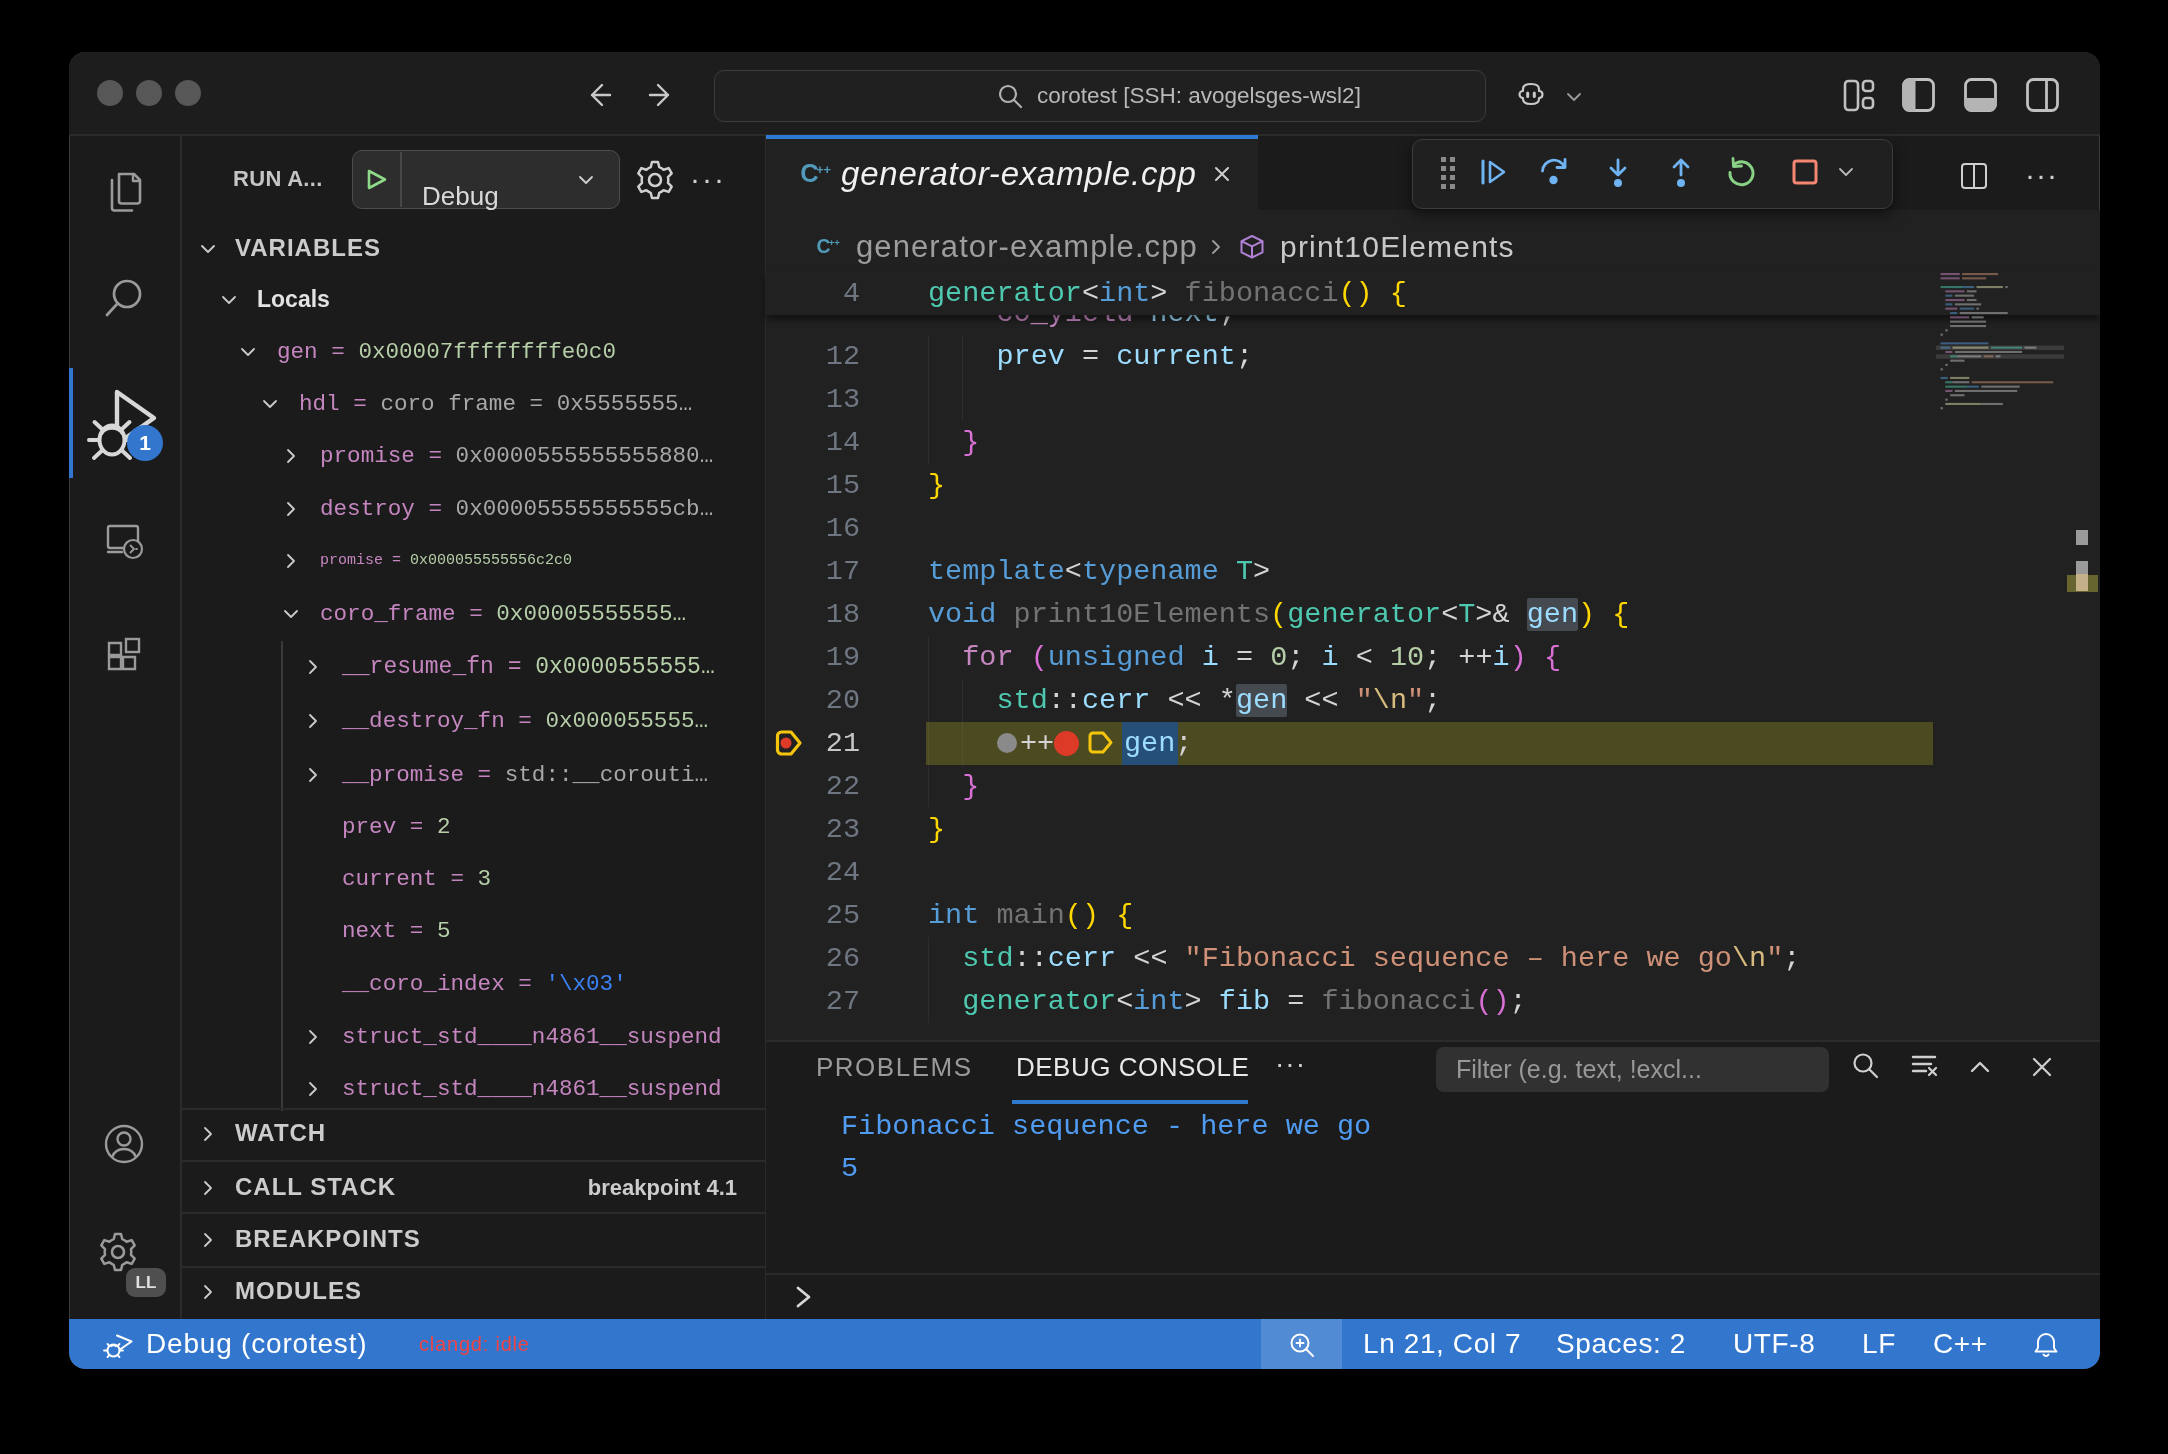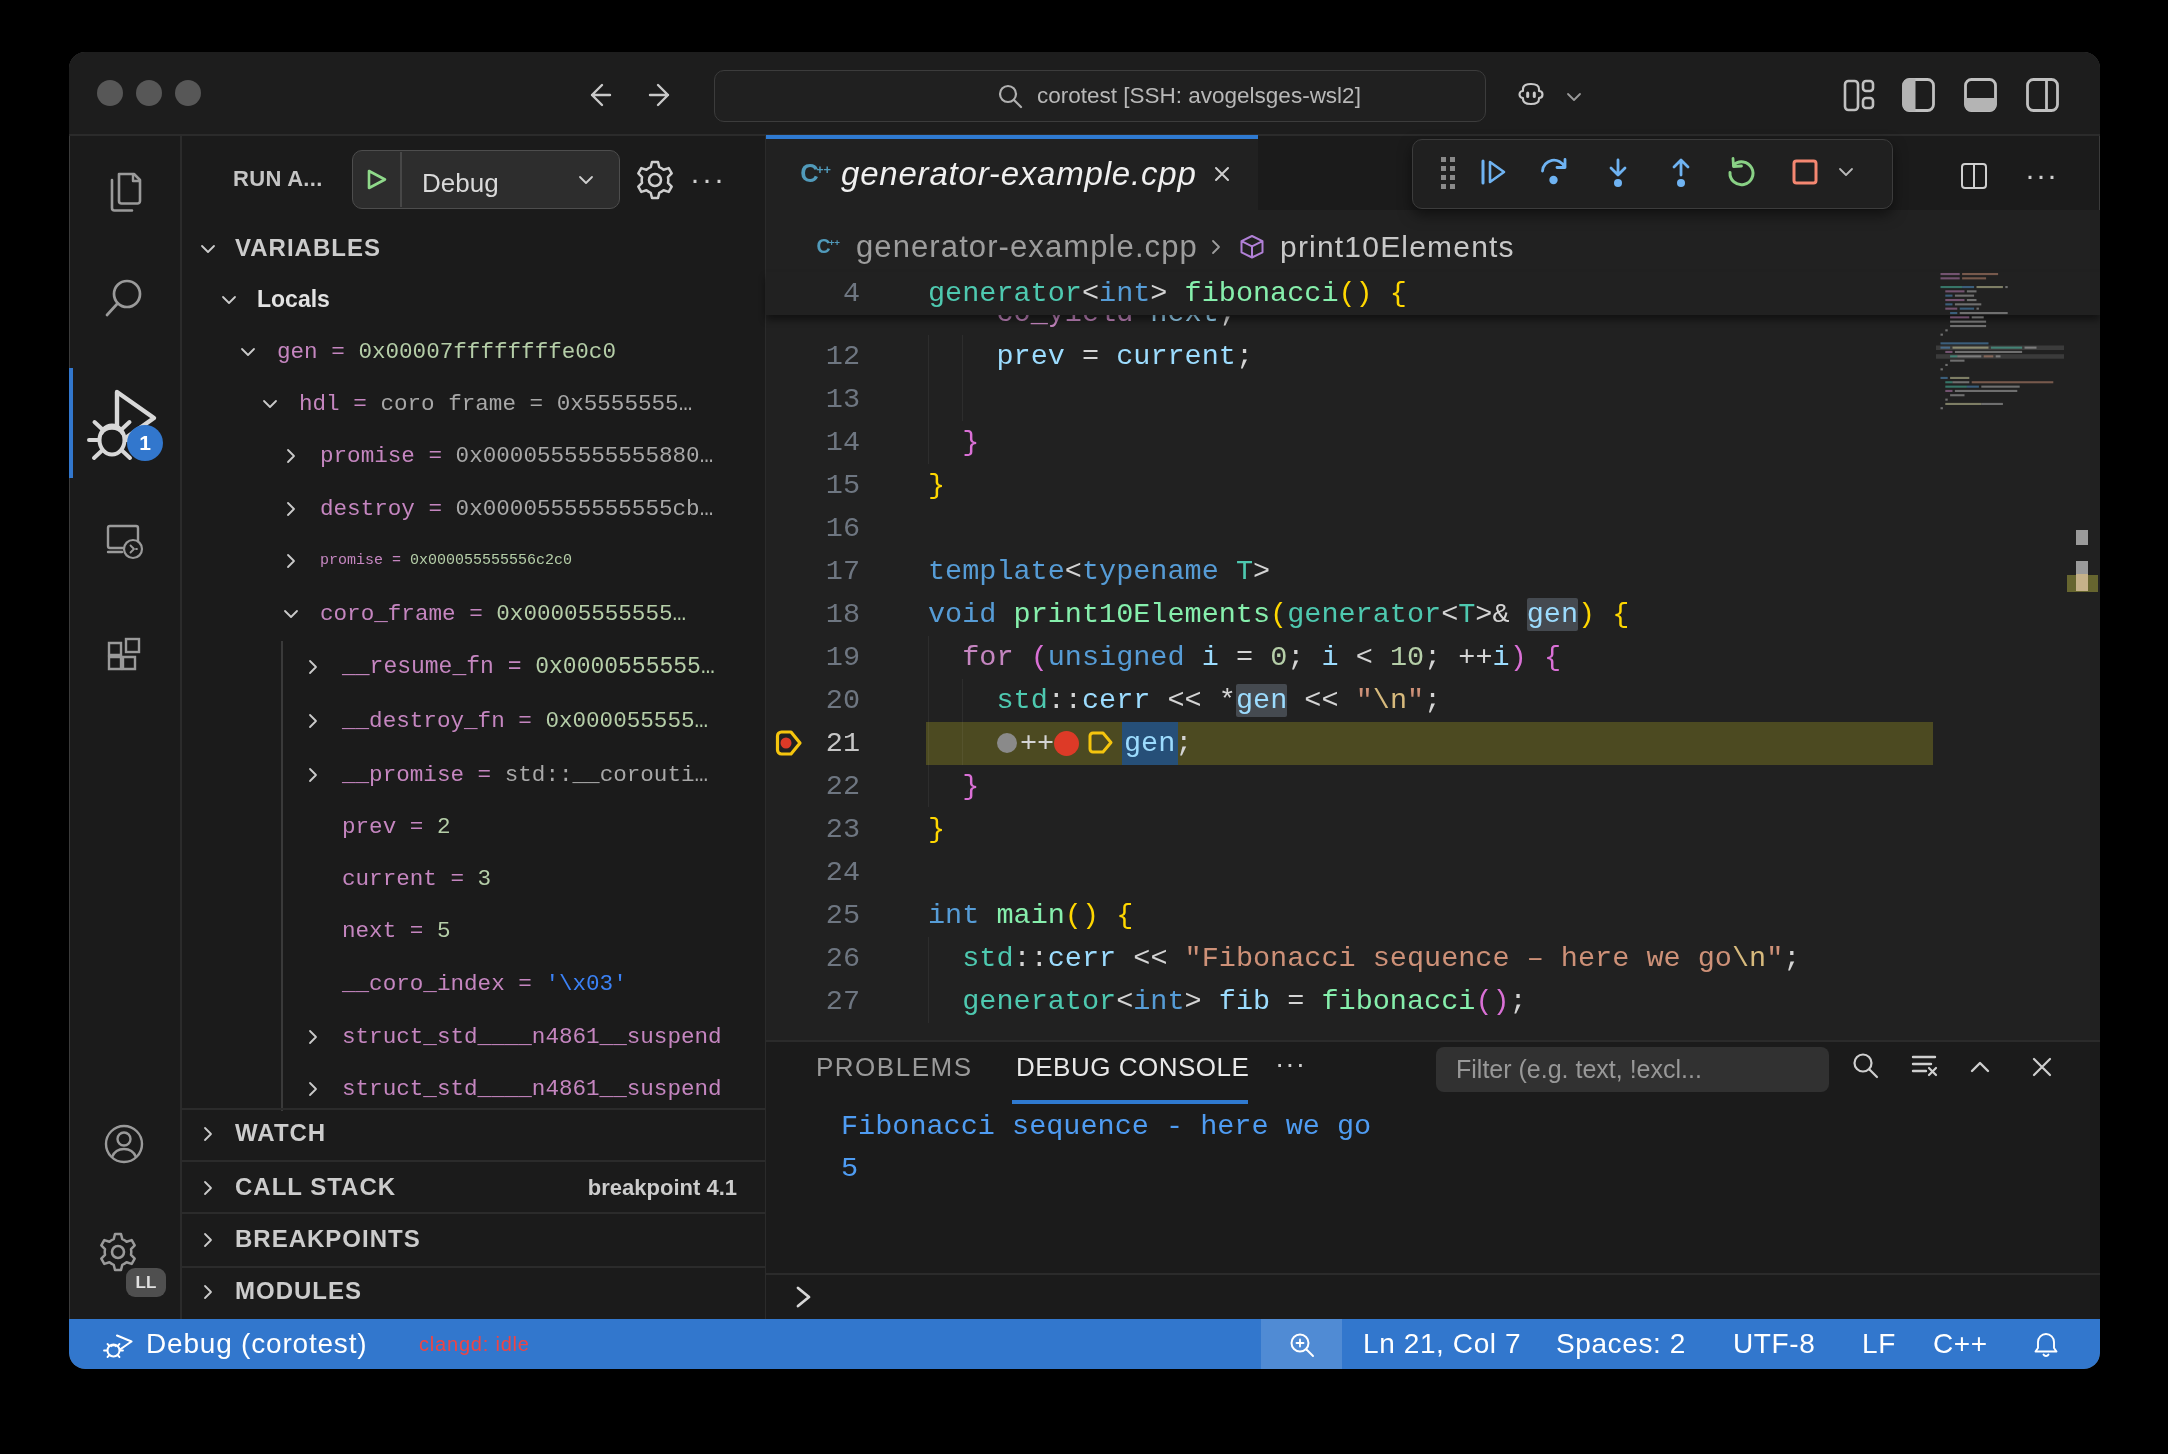--- a/index.html
+++ b/index.html
@@ -2,21 +2,21 @@
 <html><head><meta charset="utf-8"><style>
 
 *{margin:0;padding:0;box-sizing:border-box}
 html,body{width:2168px;height:1454px;background:#000;overflow:hidden}
 .abs{position:absolute}
 #stage{position:relative;width:2168px;height:1454px;background:#000;font-family:"Liberation Sans",sans-serif}
 #win{position:absolute;left:69px;top:52px;width:2031px;height:1317px;background:#1b1b1b;border-radius:16px;
      box-shadow:inset 0 0 0 1px rgba(255,255,255,0.14);overflow:hidden}
 #winin{position:absolute;left:-69px;top:-52px;width:2168px;height:1454px}
 .row{position:absolute;white-space:pre;font-family:"Liberation Mono",monospace}
-.k{color:#569cd6}.kc{color:#c586c0}.t{color:#4ec9b0}.fn{color:#86efac}.v{color:#9cdcfe}
+.k{color:#569cd6}.kc{color:#c586c0}.t{color:#4ec9b0}.fn{color:#737373}.v{color:#9cdcfe}
 .n{color:#b5cea8}.s{color:#ce9178}.se{color:#d7ba7d}.p{color:#d4d4d4}.b1{color:#ffd700}.b2{color:#da70d6}
 .hl{background:#454a50;border-radius:2px}
 .tname{color:#c586c0}.tval{color:#b5cea8}.tgray{color:#a8a8a8}.torange{color:#3b82f6}
 .sechead{position:absolute;font-weight:bold;color:#cccccc;font-size:24px;letter-spacing:1px}
 .ln{position:absolute;width:80px;text-align:right;font-family:"Liberation Mono",monospace;color:#6e7681;font-size:28.5px;line-height:43px}
 
 </style></head><body>
 <div id="stage">
     <div id="win">
       <div id="winin">
@@ -102,21 +102,21 @@
             <circle cx="23" cy="23" r="6" stroke="#9a9a9a" stroke-width="2.6"></circle>
 <path d="M20 4 L26 4 L27.3 9.2 A 14.5 14.5 0 0 1 31.6 11.7 L36.7 10.1 L39.7 15.3 L36 19.1 A 14.5 14.5 0 0 1 36 24.9 L39.7 28.7 L36.7 33.9 L31.6 32.3 A 14.5 14.5 0 0 1 27.3 34.8 L26 40 L20 40 L18.7 34.8 A 14.5 14.5 0 0 1 14.4 32.3 L9.3 33.9 L6.3 28.7 L10 24.9 A 14.5 14.5 0 0 1 10 19.1 L6.3 15.3 L9.3 10.1 L14.4 11.7 A 14.5 14.5 0 0 1 18.7 9.2 Z" stroke="#9a9a9a" stroke-width="2.5" stroke-linejoin="round" fill="none" transform="translate(0,1)"></path>
           </svg></div>
 <div class="abs" style="left:126px;top:1268px;width:40px;height:29px;border-radius:9px;background:#4f4f4f;color:#e0e0e0;font-size:17px;font-weight:bold;text-align:center;line-height:29px">LL</div>
 <div class="abs" style="left:233px;top:163px;height:32px;line-height:32px;color:#c5c5c5;font-size:22px;font-weight:bold;letter-spacing:0.3px">RUN A...</div>
 <div class="abs" style="left:352px;top:150px;width:268px;height:59px;background:#2d2d2d;border:1.5px solid #4d4d4d;border-radius:10px"></div>
 <div class="abs" style="left:400px;top:152px;width:2px;height:55px;background:#474747"></div>
 <div class="abs" style="left:363px;top:167px"><svg style="" width="26" height="26" viewBox="0 0 26 26" fill="none">
             <path d="M6 4 L22 12.5 L6 21 Z" stroke="#8fd98a" stroke-width="2.6" stroke-linejoin="round" fill="none"></path>
           </svg></div>
-<div class="abs" style="left:422px;top:154px;height:59px;line-height:59px;color:#dadada;font-size:26px">Debug</div>
+<div class="abs" style="left:422px;top:167px;height:59px;line-height:59px;color:#dadada;font-size:26px">Debug</div>
 <div class="abs" style="left:576px;top:170px;width:20px;height:20px"><svg style="" width="20" height="20" viewBox="0 0 20 20" fill="none">
             <path d="M4 7 L10 13 L16 7" stroke="#cfcfcf" stroke-width="1.8" stroke-linecap="round" stroke-linejoin="round"></path>
           </svg></div>
 <div class="abs" style="left:632px;top:157px"><svg style="" width="44" height="44" viewBox="0 0 44 44" fill="none">
             <circle cx="23" cy="23" r="6" stroke="#cfcfcf" stroke-width="2.6"></circle>
 <path d="M20 4 L26 4 L27.3 9.2 A 14.5 14.5 0 0 1 31.6 11.7 L36.7 10.1 L39.7 15.3 L36 19.1 A 14.5 14.5 0 0 1 36 24.9 L39.7 28.7 L36.7 33.9 L31.6 32.3 A 14.5 14.5 0 0 1 27.3 34.8 L26 40 L20 40 L18.7 34.8 A 14.5 14.5 0 0 1 14.4 32.3 L9.3 33.9 L6.3 28.7 L10 24.9 A 14.5 14.5 0 0 1 10 19.1 L6.3 15.3 L9.3 10.1 L14.4 11.7 A 14.5 14.5 0 0 1 18.7 9.2 Z" stroke="#cfcfcf" stroke-width="2.5" stroke-linejoin="round" fill="none" transform="translate(0,1)"></path>
           </svg></div>
 <div class="abs" style="left:690px;top:162px;color:#cfcfcf;font-size:30px;letter-spacing:2px">···</div>
 <div class="abs" style="left:198px;top:239px;width:20px;height:20px"><svg style="" width="20" height="20" viewBox="0 0 20 20" fill="none">
             <path d="M4 7 L10 13 L16 7" stroke="#cccccc" stroke-width="1.8" stroke-linecap="round" stroke-linejoin="round"></path>

